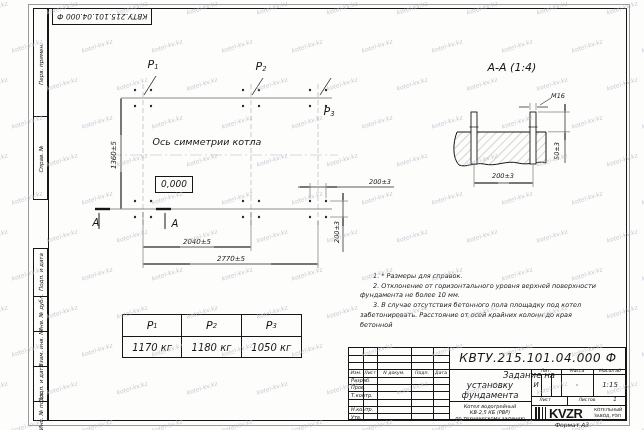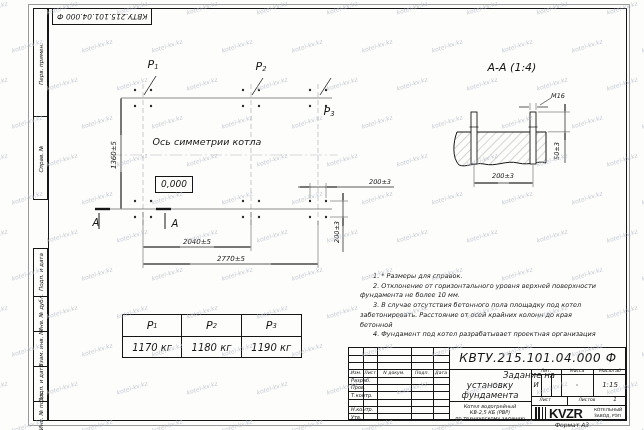--- a/index.html
+++ b/index.html
@@ -218,30 +218,29 @@
     <div class="tc h">
         <span>P</span>
         <span class="sub">2</span>
       </div>
     <div class="tc h">
         <span>P</span>
         <span class="sub">3</span>
       </div>
     <div class="tc v">1170 кг</div>
     <div class="tc v">1180 кг</div>
-    <div class="tc v">1190 кг</div>
+    <div class="tc v">1050 кг</div>
   </div>
 
   <div id="notes">
     <div class="ind">1. * Размеры для справок.</div>
     <div class="ind">2. Отклонение от горизонтального уровня верхней поверхности</div>
     <div>фундамента не более 10 мм.</div>
     <div class="ind">3. В случае отсутствия бетонного пола площадку под котел</div>
     <div>забетонировать. Расстояние от осей крайних колонн до края бетонной</div>
-    <div class="ind">4. Фундамент под котел разрабатывает проектная организация</div>
   </div>
 
   <div id="tblock">
 
     <div class="vl" style="left:14px;top:0;height:73px;"></div>
     <div class="vl" style="left:28px;top:0;height:73px;"></div>
     <div class="vl" style="left:62px;top:0;height:73px;"></div>
     <div class="vl" style="left:84px;top:0;height:73px;"></div>
     <div class="vl" style="left:100px;top:0;height:73px;width:1.4px;"></div>
     <div class="hl" style="left:0;width:100px;top:7px;"></div>

